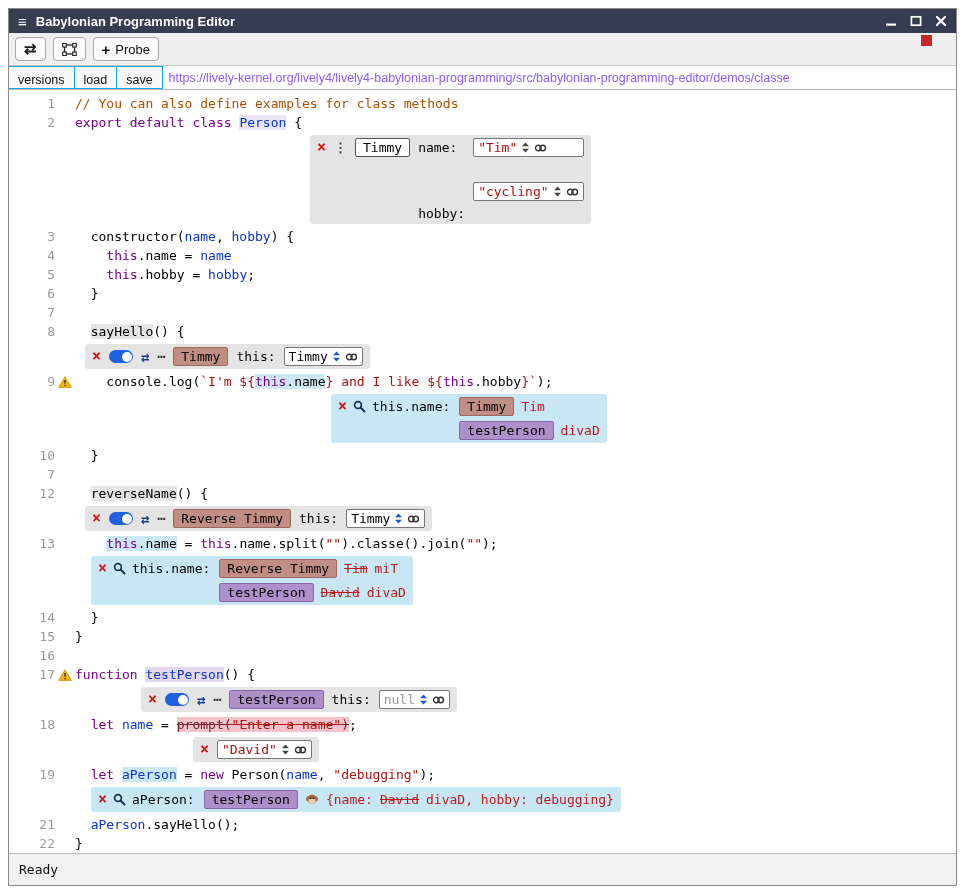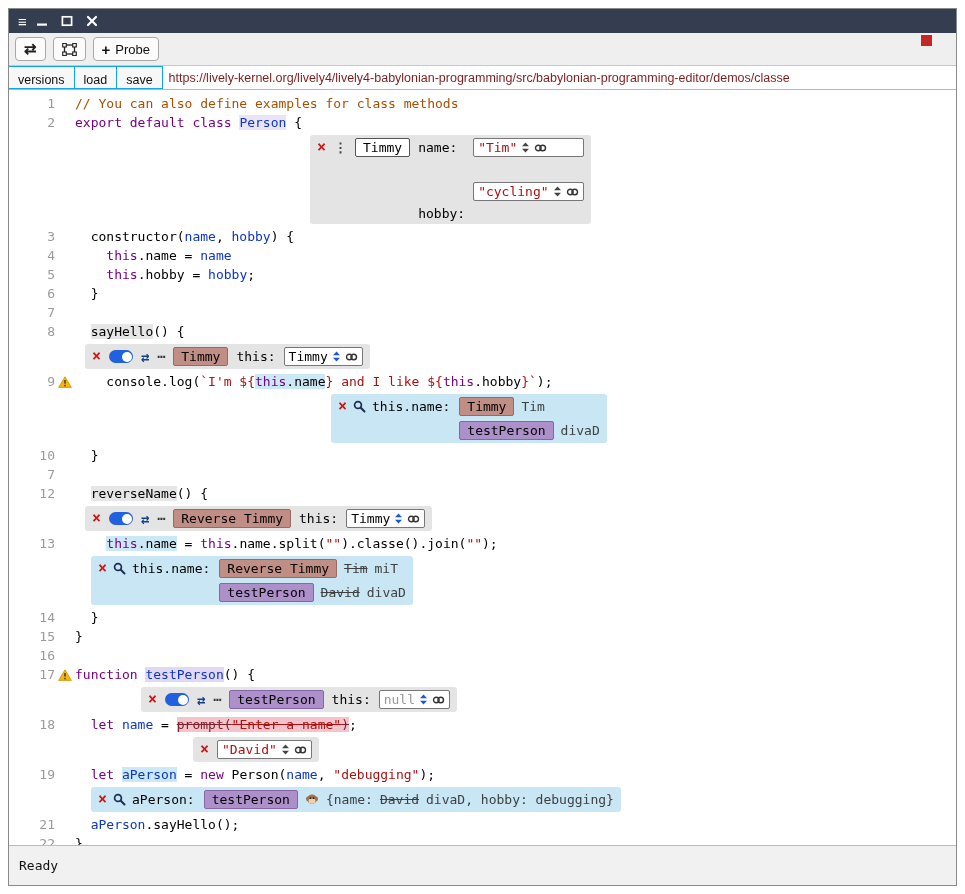--- a/index.html
+++ b/index.html
@@ -17,21 +17,21 @@
   
   .toolbar{position:relative;background:#efefef;border-bottom:1px solid #c8c8c8;padding:4px 6px;display:flex;gap:7px;align-items:center;flex:none}
   .tb-btn{display:inline-flex;align-items:center;gap:5px;background:#fbfbfb;border:1px solid #a8a8a8;border-radius:4px;height:24px;padding:0 8px;font-size:13px;color:#111;cursor:pointer;font-family:"Liberation Sans",sans-serif}
   .tb-swap{font-size:15px;color:#222;font-weight:bold}
   .tb-plus{font-size:15px;font-weight:bold}
   .notif{position:absolute;top:2px;right:24px;width:11px;height:11px;background:#c52726;cursor:pointer}
 
   
   .filebar{display:flex;align-items:stretch;border-bottom:1px solid #b9b9b9;background:#fff;flex:none;height:24px}
   .fb-btn{border:1px solid #0ea5e9;background:#f7f7f7;font-size:12.5px;padding:6px 9px;cursor:pointer;color:#111;font-family:"Liberation Sans",sans-serif;margin-left:-1px}
-  .fb-url{flex:1;display:flex;align-items:center;padding:1px 6px;font-size:12.5px;white-space:nowrap;overflow:hidden;color:#7f1d1d;cursor:text}
+  .fb-url{flex:1;display:flex;align-items:center;padding:1px 6px;font-size:12.5px;white-space:nowrap;overflow:hidden;color:#8b5cf6;cursor:text}
 
   
   .editor{flex:1;background:#fff;overflow:hidden;padding-top:4px;font-family:"DejaVu Sans Mono",monospace}
   .cm-line{display:flex;min-height:19px}
   .cm-gutter{width:66px;flex:none;display:flex;justify-content:flex-end;align-items:center}
   .cm-num{color:#9a9a9a;font-size:13px;text-align:right}
   .cm-warnslot{width:20px;display:inline-flex;justify-content:center;align-items:center}
   .cm-code{white-space:pre;font-size:13px;line-height:19px}
 
   
@@ -68,33 +68,34 @@
   .w-toggle::after{content:"";position:absolute;top:1.5px;right:1.5px;width:10px;height:10px;border-radius:50%;background:#fff}
   .w-swap{color:#173f8a;font-weight:bold;font-size:14px;cursor:pointer}
   .w-more{color:#333;font-weight:bold;cursor:pointer}
   .w-this{color:#000}
   .badge{border-radius:2px;padding:0 7px;line-height:17px;border:1px solid;cursor:pointer}
   .bg-rose{background:#c18e85;border-color:#9a6a61}
   .bg-purple{background:#ad8fc9;border-color:#8566a6}
   .p-head{display:flex;gap:6px;align-items:center}
   .p-label{color:#000}
   .p-content{display:flex;gap:7px;align-items:center}
-  .p-val{color:#404040}
+  .p-val{color:#b91c1c}
   .strike{text-decoration:line-through}
 
   
-  .statusbar{height:40px;background:#f1f1f1;border-top:1px solid #bbb;display:flex;align-items:center;padding:0 10px;font-family:"DejaVu Sans Mono",monospace;font-size:13px;flex:none;color:#111}
+  .statusbar{height:32px;background:#f1f1f1;border-top:1px solid #bbb;display:flex;align-items:center;padding:0 10px;font-family:"DejaVu Sans Mono",monospace;font-size:13px;flex:none;color:#111}
 </style>
 </head>
 <body>
 
 <div class="window">
 
   <div class="titlebar">
     <span class="hamburger">≡</span>
+    <span class="title">Babylonian Programming Editor</span>
     <div class="controls">
       <span>
         <svg width="12" height="12" viewBox="0 0 12 12">
             <rect x="1" y="8.5" width="10" height="2.2" fill="#fff"></rect>
           </svg>
       </span>
       <span>
         <svg width="12" height="12" viewBox="0 0 12 12">
             <rect x="1.4" y="1.8" width="9.2" height="8.4" fill="none" stroke="#fff" stroke-width="1.7"></rect>
           </svg>

